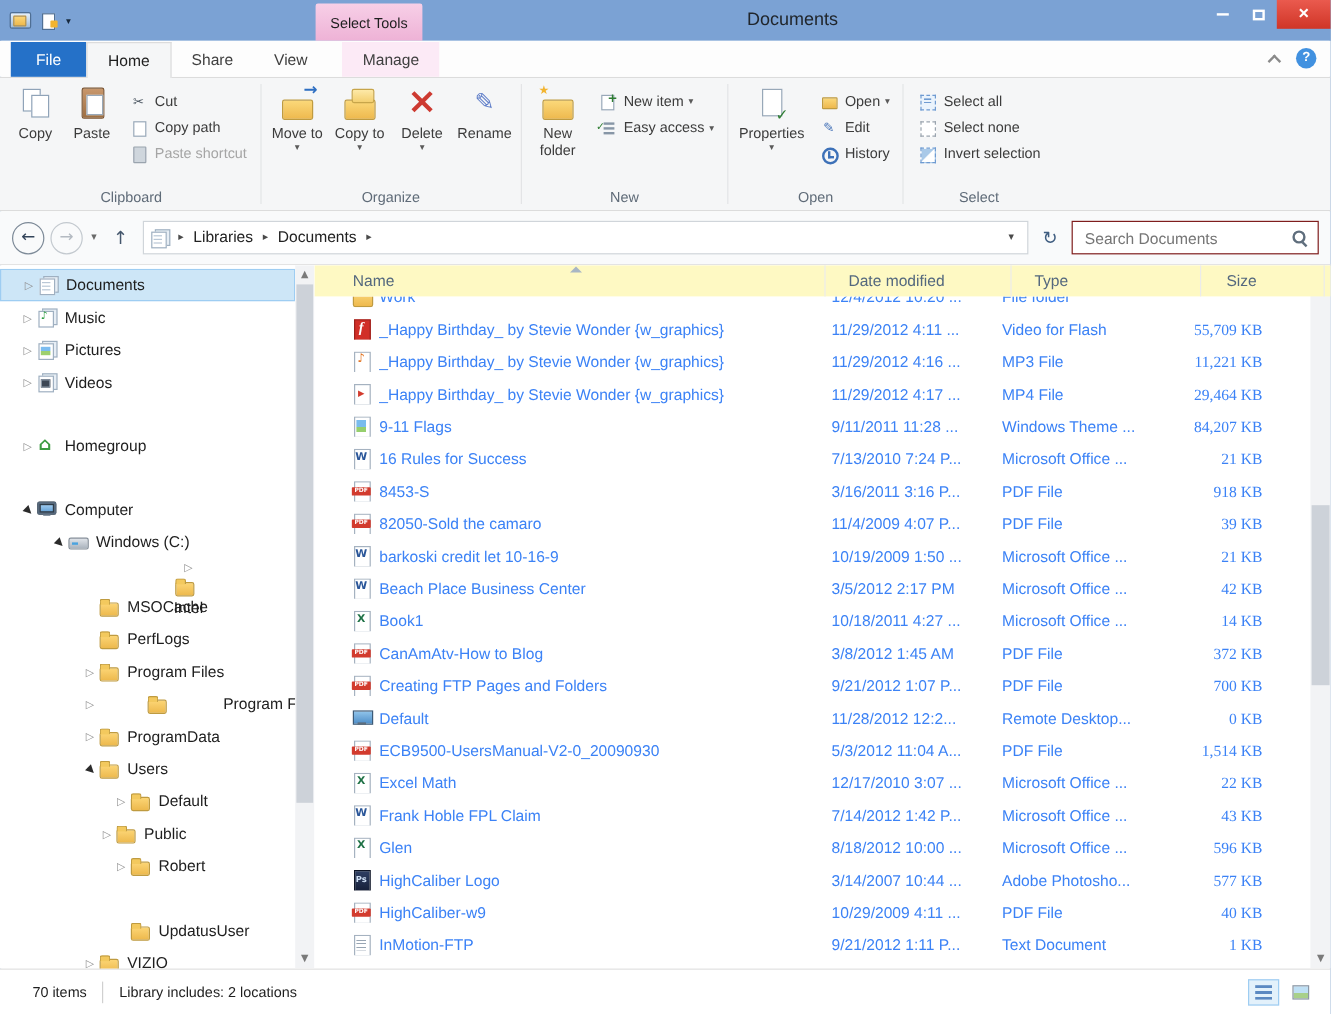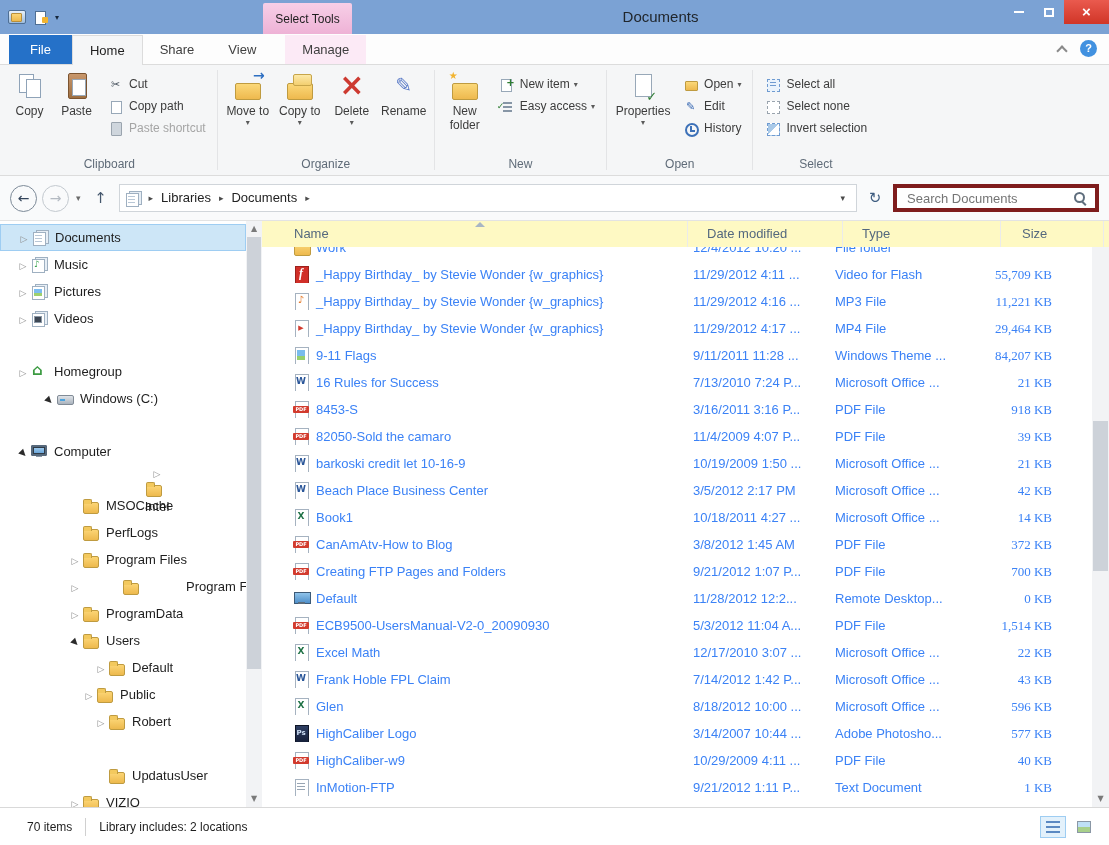--- a/index.html
+++ b/index.html
@@ -86,21 +86,21 @@
   .addressbar{height:45px;background:#f9fafb;border-bottom:1px solid #e3e3e3;display:flex;align-items:center;padding:0 10px;gap:5px;}
   .navbtn{width:27px;height:27px;border-radius:50%;border:1px solid #7d8a98;color:#33445a;font-size:14px;line-height:25px;text-align:center;font-family:"DejaVu Sans",sans-serif;flex:0 0 27px;}
   .navbtn.fwd{border-color:#c3c9cf;color:#b4bac2;}
   .navdrop{font-size:9px;color:#6a6a6a;padding:0 2px;font-family:"DejaVu Sans",sans-serif;}
   .upbtn{width:26px;text-align:center;font-size:15px;color:#44566c;font-family:"DejaVu Sans",sans-serif;}
   .crumbbox{flex:1;height:28px;background:#fff;border:1px solid #d0d5da;display:flex;align-items:center;padding:0 4px;font-size:13px;color:#222;}
   .crumb{padding:0 7px;line-height:26px;}
   .crumb-sep{font-size:9px;color:#4a4a4a;font-family:"DejaVu Sans",sans-serif;padding:0 1px;}
   .crumb-dd{margin-left:auto;font-size:9px;color:#4a4a4a;padding:0 7px;font-family:"DejaVu Sans",sans-serif;}
   .refreshbtn{width:26px;text-align:center;font-size:15px;color:#3f5d80;font-family:"DejaVu Sans",sans-serif;}
-  .searchbox{width:206px;height:28px;background:#fff;border:4px solid #7f1d1d;display:flex;align-items:center;padding:0 8px;}
+  .searchbox{width:206px;height:28px;background:#fff;border:1px solid #7f1d1d;display:flex;align-items:center;padding:0 8px;}
   .searchbox input{flex:1;border:none;outline:none;font:13px "Liberation Sans","DejaVu Sans",sans-serif;color:#333;background:transparent;min-width:0;}
   .searchbox input::placeholder{color:#757575;opacity:1;}
   .mag{width:14px;height:14px;position:relative;flex:0 0 14px;}
   .mag::before{content:"";position:absolute;left:1px;top:1px;width:7px;height:7px;border:2px solid #5f6e7d;border-radius:50%;}
   .mag::after{content:"";position:absolute;left:10px;top:10px;width:5px;height:2px;background:#5f6e7d;transform:rotate(45deg);transform-origin:0 0;}
 
   
   .main{height:586px;display:flex;position:relative;background:#fff;}
   .tree{flex:0 0 262px;position:relative;overflow:hidden;}
   .tree-items{position:absolute;left:0;top:3px;right:16px;bottom:0;overflow:hidden;}
@@ -377,29 +377,29 @@
           <div class="titem" style="padding-left: 16px;">
             <span class="exp collapsed"></span>
             <span class="si lib videos-library"></span>
             <span class="tlabel">Videos</span>
           </div>
           <div class="titem gap" style="padding-left: 16px;">
             <span class="exp collapsed"></span>
             <span class="si homegroup"></span>
             <span class="tlabel">Homegroup</span>
           </div>
+          <div class="titem gap" style="padding-left: 16px;">
+            <span class="exp expanded"></span>
+            <span class="si computer"></span>
+            <span class="tlabel">Computer</span>
+          </div>
           <div class="titem" style="padding-left: 42px;">
             <span class="exp expanded"></span>
             <span class="si drive"></span>
             <span class="tlabel">Windows (C:)</span>
-          </div>
-          <div class="titem gap" style="padding-left: 16px;">
-            <span class="exp expanded"></span>
-            <span class="si computer"></span>
-            <span class="tlabel">Computer</span>
           </div>
           <div class="titem" style="padding-left: 68px; flex-direction: column;">
             <span class="exp collapsed"></span>
             <span class="si folder"></span>
             <span class="tlabel">Intel</span>
           </div>
           <div class="titem" style="padding-left: 68px;">
             <span class="exp none"></span>
             <span class="si folder"></span>
             <span class="tlabel">MSOCache</span>

